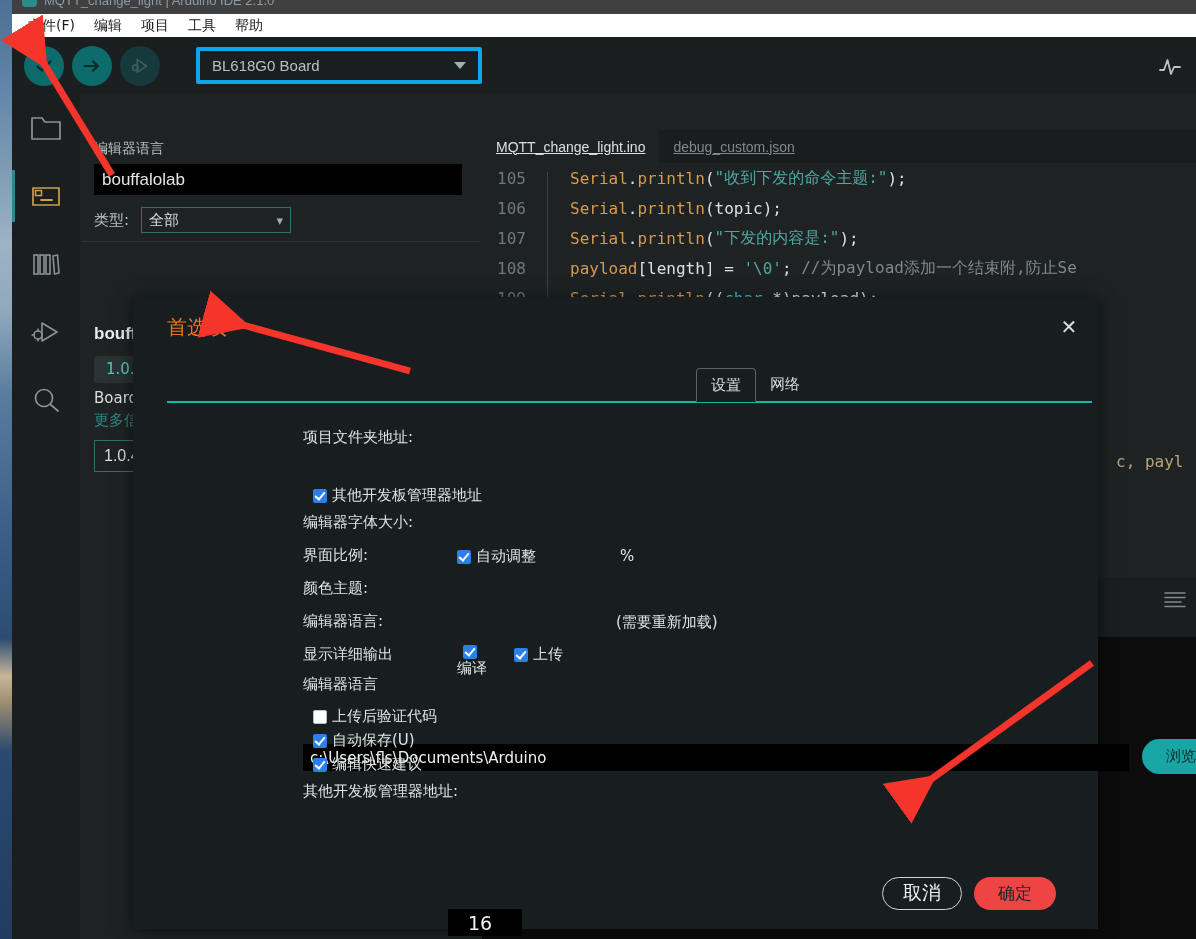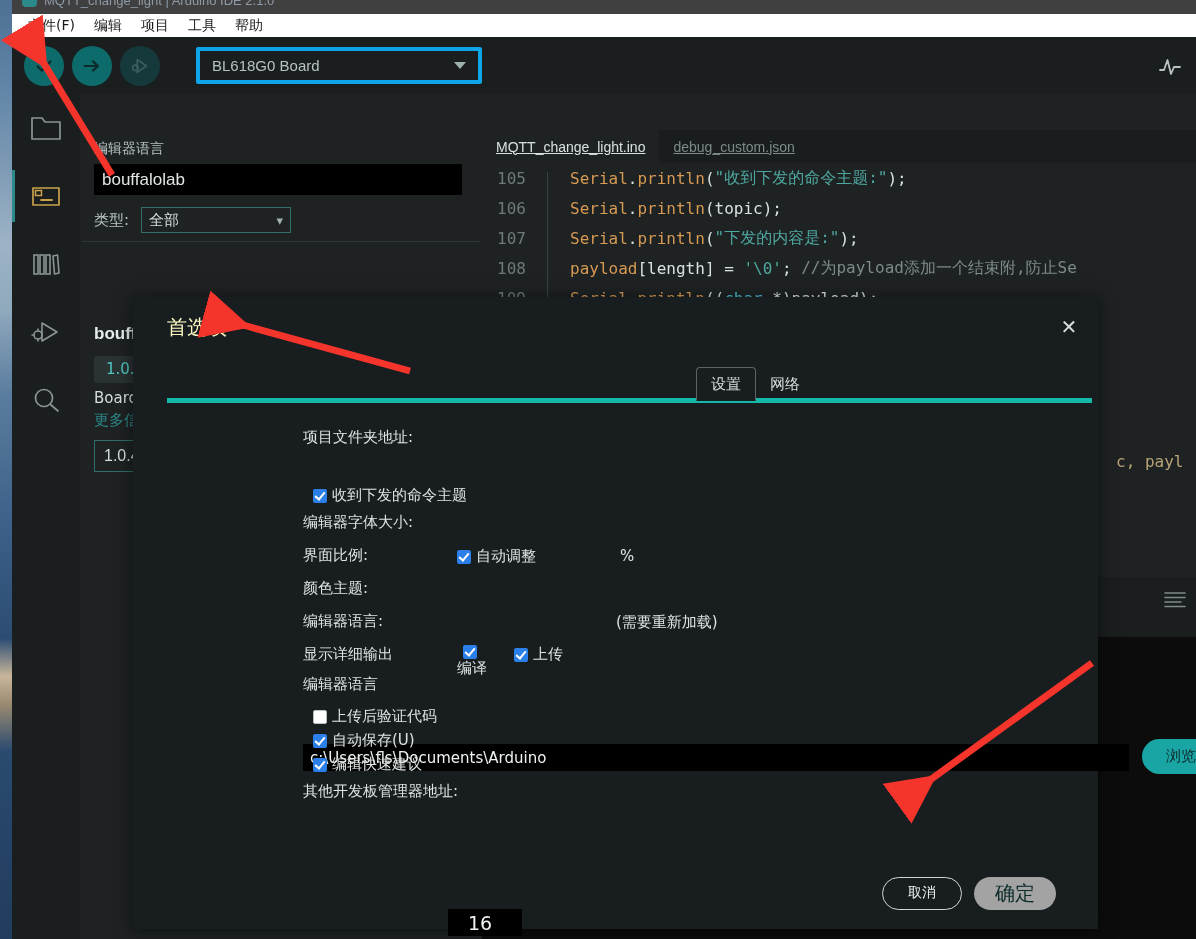--- a/index.html
+++ b/index.html
@@ -203,32 +203,32 @@
     background: #0c0c0c;
   }
 
   
   .dialog {
     position: absolute; left: 133px; top: 297px; width: 965px; height: 632px;
     background: #181d1f; box-shadow: 0 2px 16px rgba(0,0,0,.55);
   }
   .dlg-title {
     position: absolute; left: 34px; top: 17px;
-    font-size: 20px; color: #fef9c3;
+    font-size: 20px; color: #f97316;
     font-family: "DejaVu Sans", sans-serif;
   }
   .dlg-close {
     position: absolute; right: 16px; top: 17px;
     width: 26px; height: 26px; display: flex;
     align-items: center; justify-content: center;
     color: #d8dede; font-size: 20px; line-height: 1;
   }
   .dlg-tabs {
     position: absolute; left: 34px; top: 70px; width: 925px; height: 36px;
-    border-bottom: 5px solid #14b8a6; display: flex; 
+    border-bottom: 2px solid #14b8a6; display: flex; align-items: flex-end;
     padding-left: 529px;
   }
   .dtab {
     height: 34px; padding: 0 14px; display: flex; align-items: center;
     font-size: 15px; color: #d8dede; font-family: "DejaVu Sans", sans-serif;
   }
   .dtab.active {
     border: 1px solid #5b6566; border-bottom: 1px solid #181d1f;
     border-radius: 4px 4px 0 0; margin-bottom: -1px; background: #181d1f;
   }
@@ -265,27 +265,27 @@
     font-family: "DejaVu Sans", sans-serif;
   }
 
   .dlg-footer {
     position: absolute; left: 0; bottom: 0; width: 965px; height: 72px;
     display: flex; align-items: center; justify-content: flex-end;
     padding-right: 42px; gap: 12px;
   }
   .btn-outline {
     width: 80px; height: 33px; border: 1px solid #cfd6d6; border-radius: 17px;
-    color: #eef2f2; font-size: 14px; display: flex;
+    color: #eef2f2; font-size: 19px; display: flex;
     align-items: center; justify-content: center;
     font-family: "DejaVu Sans", sans-serif;
   }
   .btn-solid {
-    width: 82px; height: 33px; background: #a3a3a3; border-radius: 17px;
-    color: #0d2b2b; font-size: 20px; display: flex;
+    width: 82px; height: 33px; background: #ef4444; border-radius: 17px;
+    color: #0d2b2b; font-size: 17px; display: flex;
     align-items: center; justify-content: center;
     font-family: "DejaVu Sans", sans-serif;
   }
 
   
   .arrow-svg { position: absolute; left: 0; top: 0; pointer-events: none; }
 </style>
 </head>
 <body>
 
@@ -428,21 +428,21 @@
     <div class="dlg-body">
 
       <div class="row" style="left:170px; top:21px;">
         <span class="lbl">项目文件夹地址:</span>
       </div>
       <div class="textinput" style="position:absolute;left:170px;top:337px;width:826px;height:27px;">c:\Users\fls\Documents\Arduino</div>
       <div class="teal-btn" style="position:absolute;left:1009px;top:332px;width:78px;height:35px;">浏览</div>
 
       <div class="row" style="left:180px; top:79px;">
         <span class="cb on"></span>
-        <span class="lbl">收到下发的命令主题</span>
+        <span class="lbl">其他开发板管理器地址</span>
       </div>
 
       <div class="row" style="left:170px; top:106px;">
         <span class="lbl">编辑器字体大小:</span>
       </div>
       <div class="numbox" style="position:absolute;left:315px;top:502px;width:74px;height:27px;">16</div>
 
       <div class="row" style="left:170px; top:139px;">
         <span class="lbl">界面比例:</span>
       </div>

